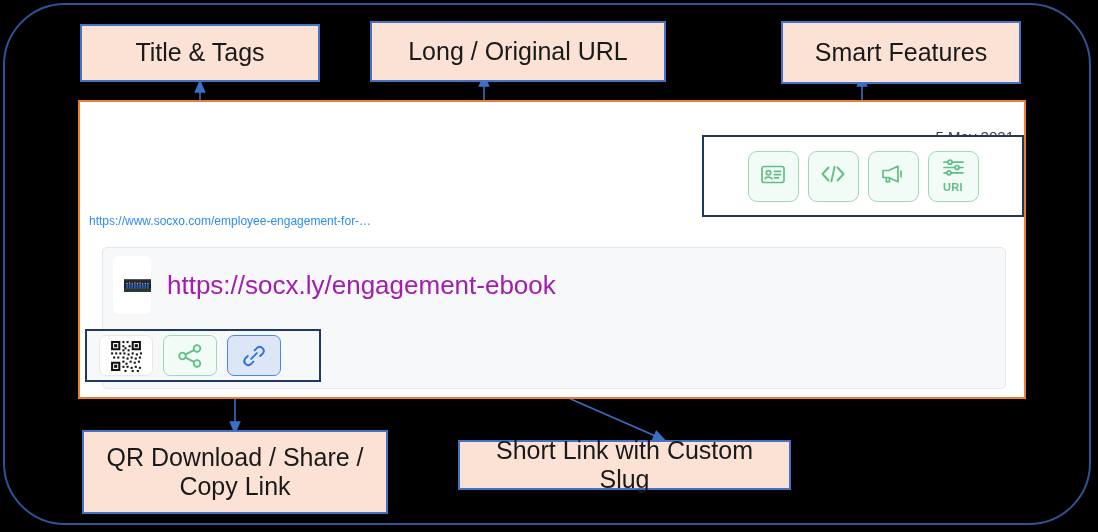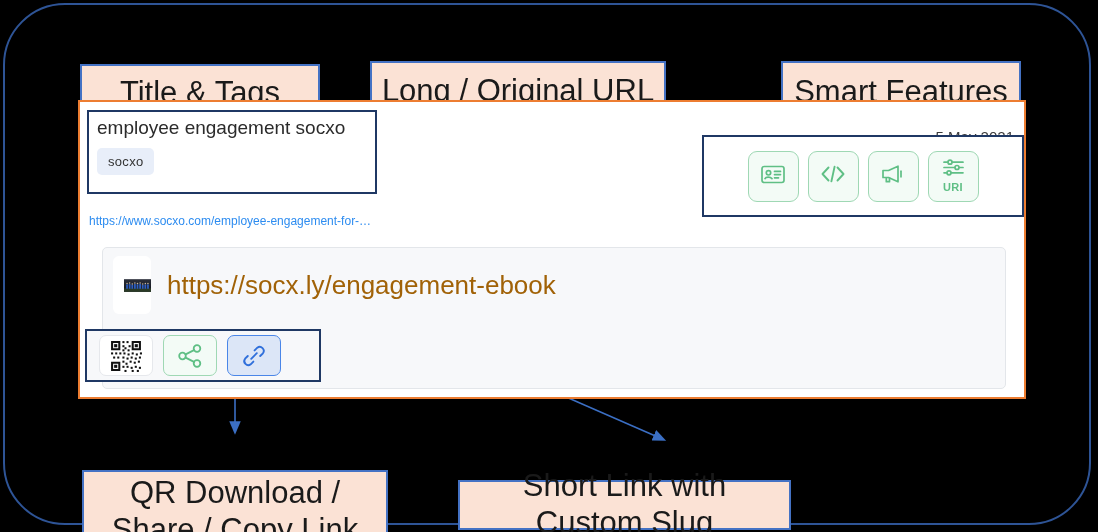--- a/index.html
+++ b/index.html
@@ -32,24 +32,23 @@
   .callout {
     position: absolute;
     background: #FBE2D5;
     border: 2px solid #4472C4;
     box-sizing: border-box;
     display: flex;
     align-items: center;
     justify-content: center;
     text-align: center;
     color: #1a1a1a;
-    font-size: 31px;
+    font-size: 25px;
     line-height: 1.18;
     padding: 2px 8px;
-    margin-top: 40px;
   }
 
   #callout-title-tags   { left: 80px;  top: 24px;  width: 240px; height: 58px; }
   #callout-long-url     { left: 370px; top: 21px;  width: 296px; height: 61px; }
   #callout-smart        { left: 781px; top: 21px;  width: 240px; height: 63px; }
   #callout-qr-share     { left: 82px;  top: 430px; width: 306px; height: 84px; }
   #callout-short-link   { left: 458px; top: 440px; width: 333px; height: 50px; }
 
   
   #connectors {
@@ -187,21 +186,21 @@
   }
   #thumb-img {
     width: 62px;
     height: 29px;
     margin-left: 11px;
     border: 0;
     display: block;
   }
   #short-url {
     font-size: 26px;
-    color: #a16207;
+    color: #a21caf;
     white-space: nowrap;
   }
 
   
   #actions-block {
     position: absolute;
     left: -18px;
     top: 81px;
     width: 236px;
     height: 53px;
@@ -256,24 +255,20 @@
 <div class="callout" id="callout-smart">Smart Features</div>
 
 <div class="callout" id="callout-qr-share">QR Download / Share / Copy Link</div>
 
 <div class="callout" id="callout-short-link">Short Link with Custom Slug</div>
 
 <div id="app-card">
 
   <div id="link-date">5 May 2021</div>
 
-  <div id="title-tag-block">
-    <div id="link-title">employee engagement socxo</div>
-    <span id="tag-pill">socxo</span>
-  </div>
 
   <div id="smart-features-block">
 
     <div class="feature-btn">
       <span>
         <svg width="24" height="19" viewBox="0 0 24 19" fill="none" stroke="#5FBF85" stroke-width="1.7">
           <rect x="1" y="1.5" width="22" height="16" rx="2.2"></rect>
           <circle cx="7.5" cy="7.8" r="2.2"></circle>
           <path d="M4 13.6c.9-1.9 5.3-1.9 7 0" stroke-linecap="round"></path>
           <path d="M13.5 6.4h6M13.5 9.6h6M13.5 12.8h4" stroke-linecap="round"></path>

